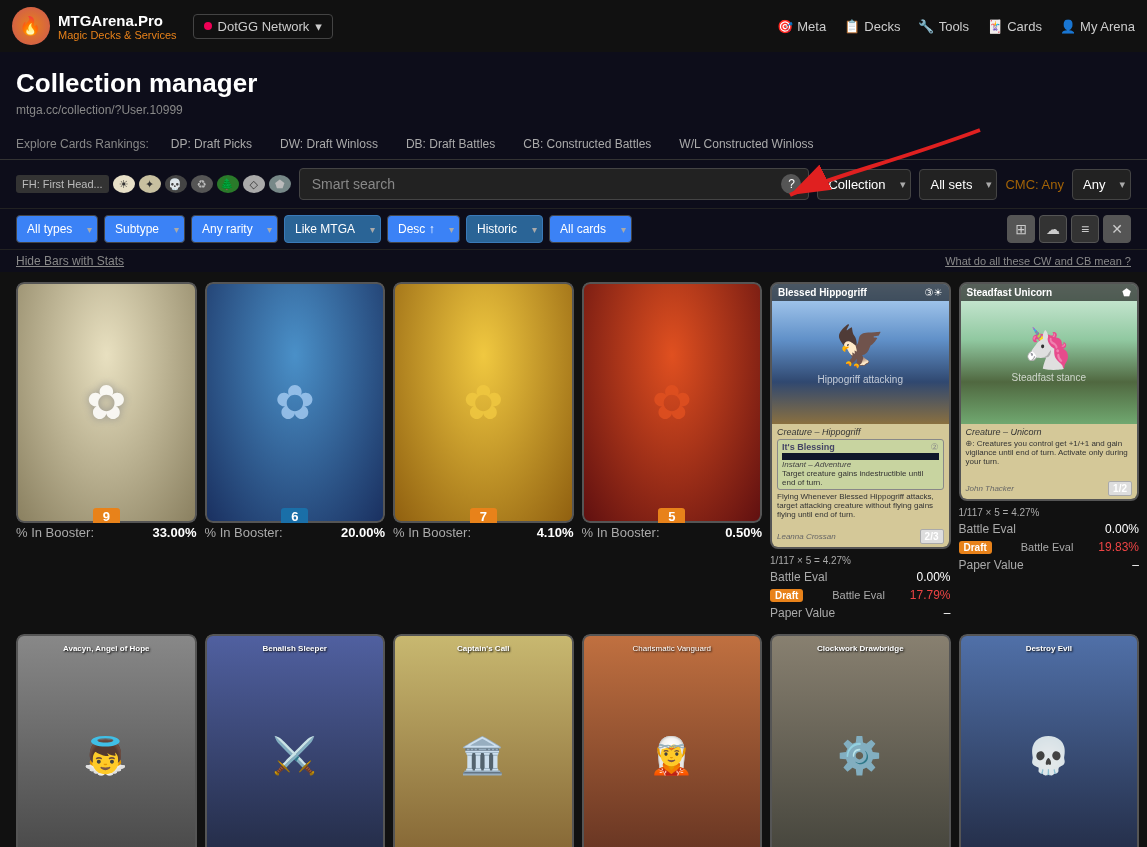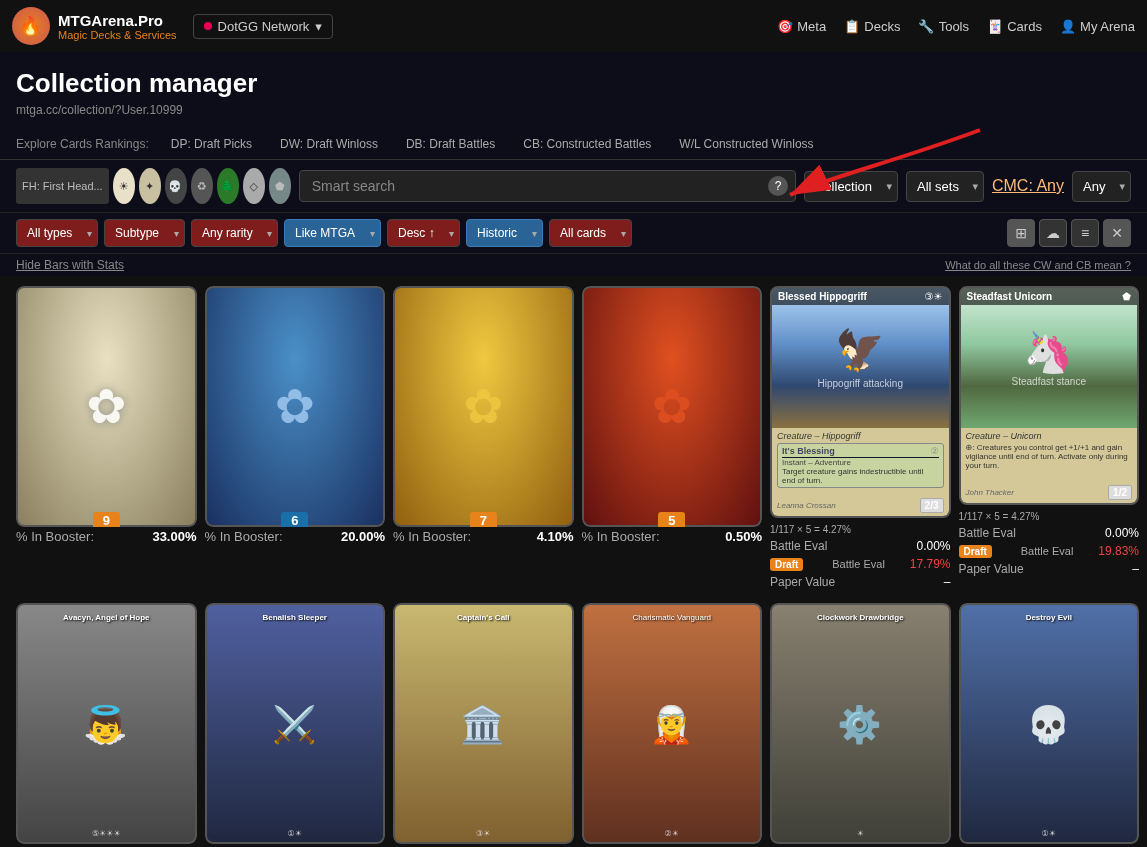--- a/index.html
+++ b/index.html
@@ -23,35 +23,35 @@
     .page-title { font-size: 26px; font-weight: bold; color: #fff; }
     .page-url { font-size: 12px; color: #888; margin-top: 4px; }
 
     
     .rank-tabs { display: flex; gap: 0; padding: 10px 16px 0; background: #0d0d1a; border-bottom: 1px solid #333; }
     .rank-tab { padding: 6px 14px; font-size: 12px; color: #aaa; cursor: pointer; border-bottom: 2px solid transparent; white-space: nowrap; }
 
     
     .filter-row1 { display: flex; align-items: center; gap: 8px; padding: 8px 16px; background: #0d0d1a; border-bottom: 1px solid #222; }
     .card-icons { display: flex; gap: 4px; align-items: center; }
-    .card-icon { width: 22px; height: 36px; border-radius: 50%; background: #333; display: inline-flex; align-items: center; justify-content: center; font-size: 11px; color: #bbb; }
+    .card-icon { width: 22px; height: 18px; border-radius: 50%; background: #333; display: inline-flex; align-items: center; justify-content: center; font-size: 11px; color: #bbb; }
     .ci-white { background: #e8e0c8; color: #333; }
     .ci-green { background: #2a7a2a; color: #fff; }
     .search-box { flex: 1; position: relative; display: flex; align-items: center; }
     .search-input { width: 100%; padding: 7px 36px 7px 12px; background: #222; border: 1px solid #444; border-radius: 4px; color: #fff; font-size: 14px; }
     .search-input::placeholder { color: #888; }
     .search-help { position: absolute; right: 8px; width: 20px; height: 20px; border-radius: 50%; background: #555; color: #fff; display: flex; align-items: center; justify-content: center; font-size: 12px; cursor: pointer; }
     .select-wrapper { position: relative; display: inline-flex; align-items: center; }
     .select-wrapper::after { content: '▾'; position: absolute; right: 6px; color: #aaa; pointer-events: none; font-size: 11px; }
     .select-wrapper select { padding: 7px 24px 7px 10px; background: #222; border: 1px solid #444; border-radius: 4px; color: #fff; font-size: 13px; appearance: none; cursor: pointer; }
-    .cmc-label { color: #fdba74; font-size: 16px; white-space: nowrap; text-decoration: underline; }
+    .cmc-label { color: #a16207; font-size: 13px; white-space: nowrap; }
 
     
     .filter-row2 { display: flex; align-items: center; gap: 6px; padding: 6px 16px; background: #0d0d1a; border-bottom: 1px solid #222; }
-    .filter-select { padding: 6px 24px 6px 10px; background: #7f1d1d; border: 1px solid #444; border-radius: 4px; color: #fff; font-size: 12px; appearance: none; cursor: pointer; }
+    .filter-select { padding: 6px 24px 6px 10px; background: #3b82f6; border: 1px solid #444; border-radius: 4px; color: #fff; font-size: 12px; appearance: none; cursor: pointer; }
     .filter-select-wrapper { position: relative; display: inline-flex; align-items: center; }
     .filter-select-wrapper::after { content: '▾'; position: absolute; right: 6px; color: #aaa; pointer-events: none; font-size: 10px; }
     .view-icons { display: flex; gap: 4px; margin-left: auto; }
     .view-icon-btn { width: 28px; height: 28px; background: #333; border: 1px solid #555; border-radius: 4px; display: flex; align-items: center; justify-content: center; cursor: pointer; font-size: 14px; color: #ccc; }
     .view-icon-btn.active { background: #555; }
     .hide-bars { font-size: 12px; color: #888; text-decoration: underline; cursor: pointer; }
     .hide-bars-row { padding: 4px 16px; background: #0d0d1a; display: flex; justify-content: space-between; align-items: center; }
     .what-cw { font-size: 11px; color: #888; text-decoration: underline; cursor: pointer; text-align: right; }
 
     
@@ -311,23 +311,25 @@
             </div>
           </div>
           <div style="background:#d4c898; padding:3px 5px;">
             <div style="font-size:9px; color:#333; font-style:italic;">Creature – Hippogriff</div>
 
             <div style="background:#c8d4a0; border:1px solid #888; border-radius:3px; padding:2px 4px; margin:2px 0; font-size:9px;">
               <div style="display:flex; justify-content:space-between; align-items:center;">
                 <span style="font-weight:bold; color:#446;">It's Blessing</span>
                 <span style="color:#888;">②</span>
               </div>
-              <div style="font-size:8px; color:#444; border-top:1px solid #0f172a; margin-top:1px;">Instant – Adventure</div>
+              <div style="font-size:8px; color:#444; font-style:italic; border-top:7px solid #0f172a; margin-top:1px;">Instant – Adventure</div>
               <div style="font-size:8px; color:#333;">Target creature gains indestructible until end of turn.</div>
             </div>
+            <div style="font-size:8px; color:#333;">Flying
+Whenever Blessed Hippogriff attacks, target attacking creature without flying gains flying until end of turn.</div>
             <div style="display:flex; justify-content:space-between; align-items:center; margin-top:10px;">
               <span style="font-size:8px; color:#666; font-style:italic;">Leanna Crossan</span>
               <span style="background:#ddd; border:1px solid #aaa; border-radius:2px; padding:1px 4px; font-size:10px; font-weight:bold;">2/3</span>
             </div>
           </div>
         </div>
 
         <div class="detail-stats">
           <div class="detail-stat-row">
             <span style="font-size:10px; color:#aaa;">1/117 × 5 = 4.27%</span>

